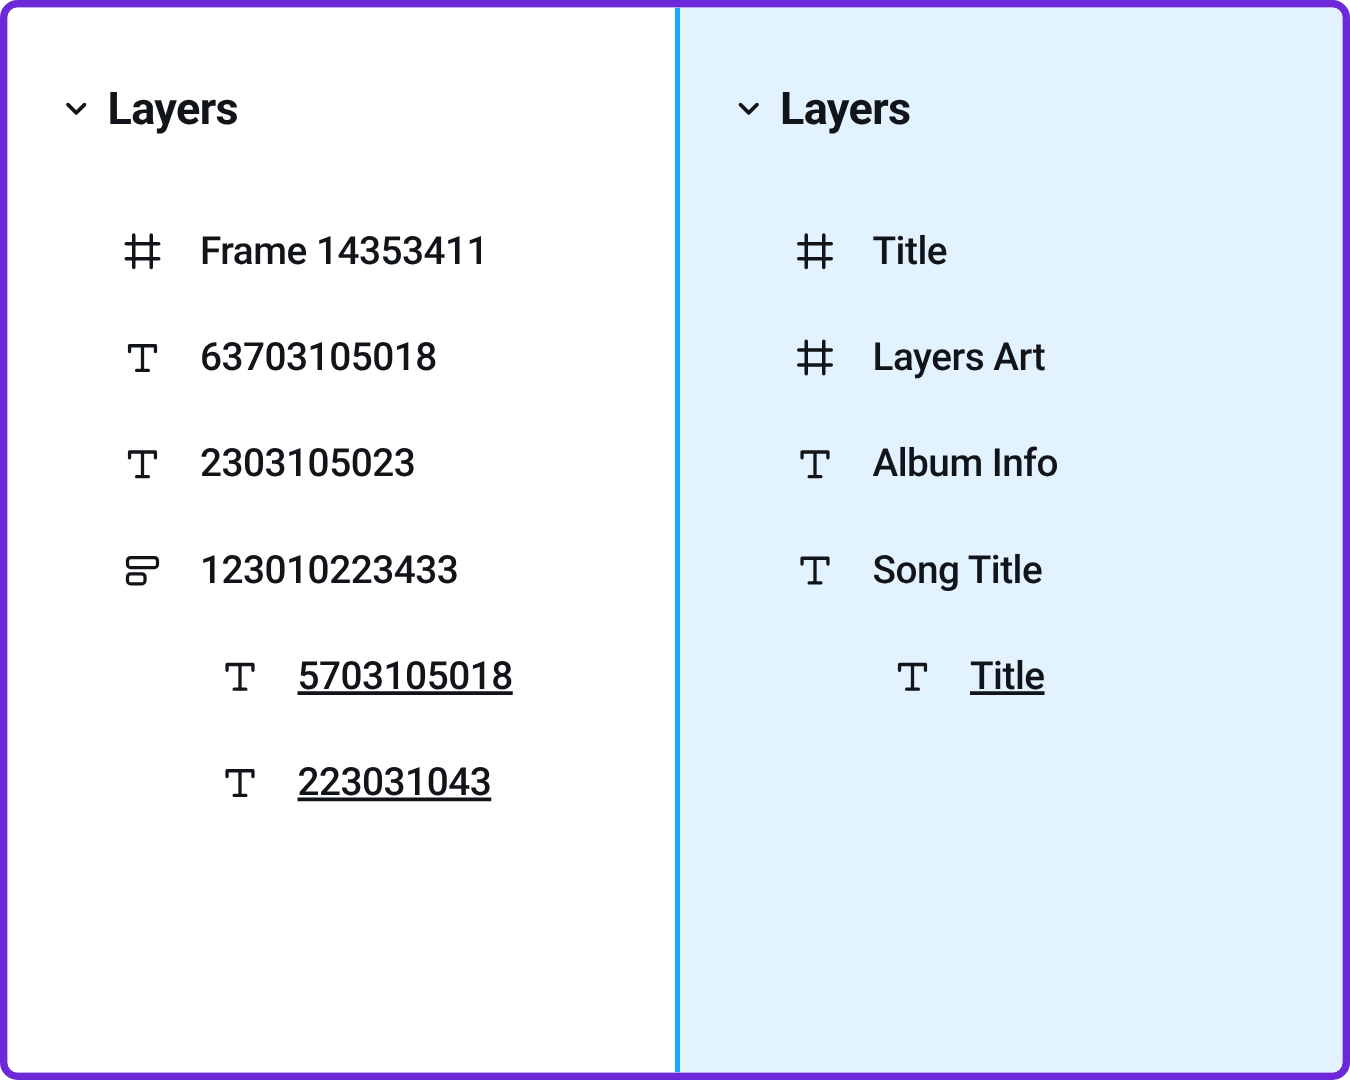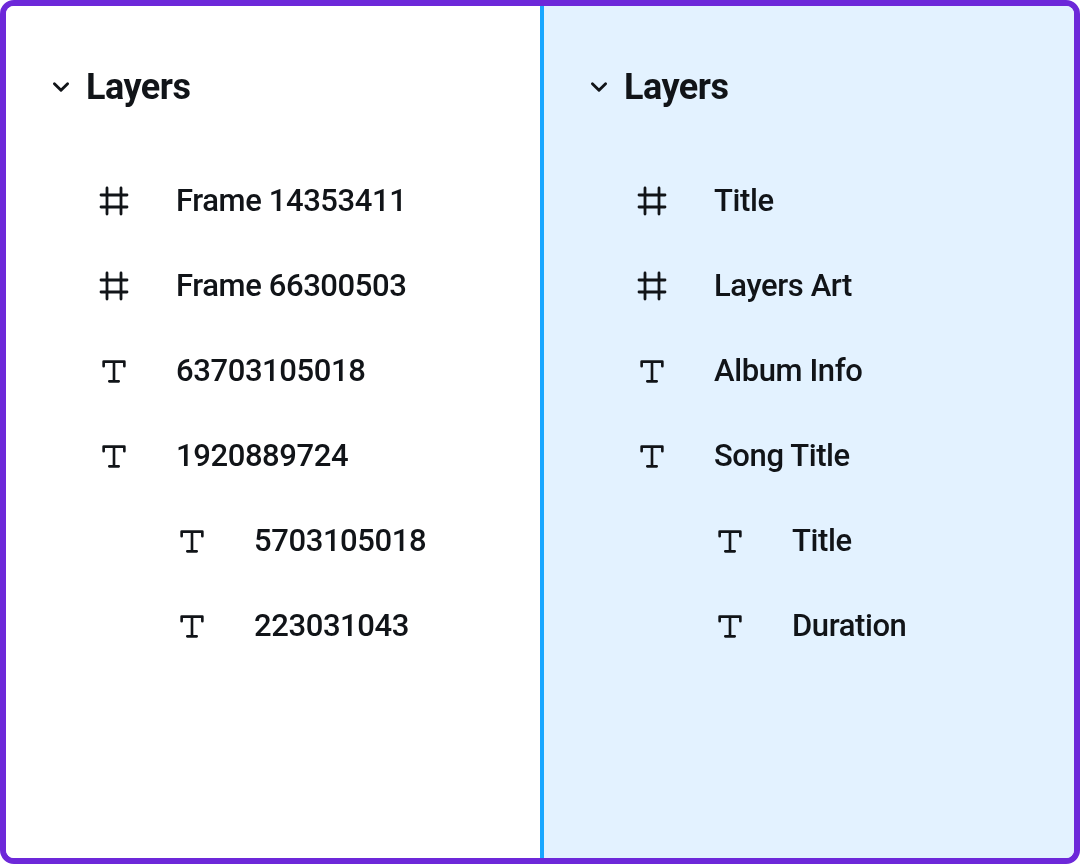--- a/index.html
+++ b/index.html
@@ -35,24 +35,24 @@
   }
   .section-title {
     font-size: 36px;
     font-weight: 700;
     letter-spacing: -0.5px;
   }
   .layer-list { list-style: none; }
   .layer-item {
     display: flex;
     align-items: center;
-    gap: 44px;
+    gap: 28px;
     padding: 24px 0 24px 50px;
   }
-  .layer-item.indent-1 { padding-left: 128px; }
+  .layer-item.indent-1 { padding-left: 128px; text-decoration: underline; }
   .layer-label {
     font-size: 31px;
     font-weight: 500;
     letter-spacing: -0.4px;
   }
   .icon {
     width: 36px;
     height: 36px;
     flex: 0 0 36px;
     display: inline-flex;
@@ -103,41 +103,41 @@
       <li class="layer-item">
         <span class="icon">
             <svg viewBox="0 0 34 34" width="34" height="34">
               <use href="#ic-frame"></use>
             </svg>
           </span>
         <span class="layer-label">Frame 14353411</span>
       </li>
       <li class="layer-item">
         <span class="icon">
-            <svg viewBox="0 0 34 34" width="34" height="34">
-              <use href="#ic-frame"></use>
-            </svg>
-          </span>
-        <span class="layer-label">Frame 66300503</span>
-      </li>
-      <li class="layer-item">
-        <span class="icon">
             <svg viewBox="0 0 34 34" width="32" height="32">
               <use href="#ic-text"></use>
             </svg>
           </span>
         <span class="layer-label">63703105018</span>
       </li>
       <li class="layer-item">
         <span class="icon">
             <svg viewBox="0 0 34 34" width="32" height="32">
               <use href="#ic-text"></use>
             </svg>
           </span>
-        <span class="layer-label">1920889724</span>
+        <span class="layer-label">2303105023</span>
+      </li>
+      <li class="layer-item">
+        <span class="icon">
+            <svg viewBox="0 0 34 34" width="34" height="34">
+              <use href="#ic-component"></use>
+            </svg>
+          </span>
+        <span class="layer-label">123010223433</span>
       </li>
       <li class="layer-item indent-1">
         <span class="icon">
             <svg viewBox="0 0 34 34" width="32" height="32">
               <use href="#ic-text"></use>
             </svg>
           </span>
         <span class="layer-label">5703105018</span>
       </li>
       <li class="layer-item indent-1">
@@ -194,24 +194,16 @@
         <span class="layer-label">Song Title</span>
       </li>
       <li class="layer-item indent-1">
         <span class="icon">
             <svg viewBox="0 0 34 34" width="32" height="32">
               <use href="#ic-text"></use>
             </svg>
           </span>
         <span class="layer-label">Title</span>
       </li>
-      <li class="layer-item indent-1">
-        <span class="icon">
-            <svg viewBox="0 0 34 34" width="32" height="32">
-              <use href="#ic-text"></use>
-            </svg>
-          </span>
-        <span class="layer-label">Duration</span>
-      </li>
     </ul>
   </div>
 
 </div>
 
 </body></html>

